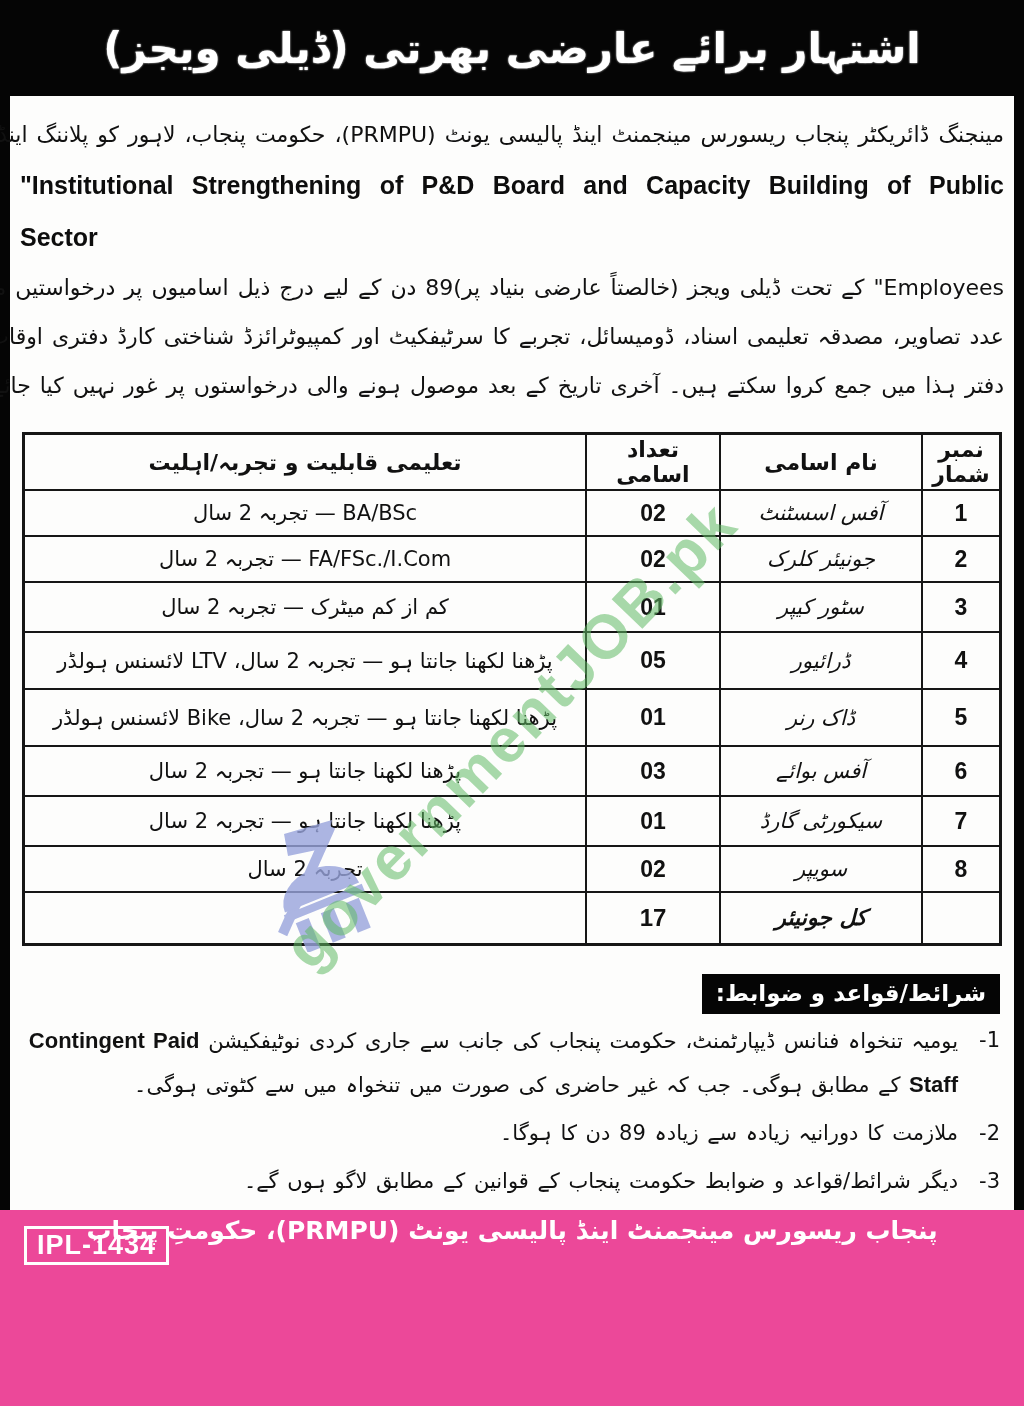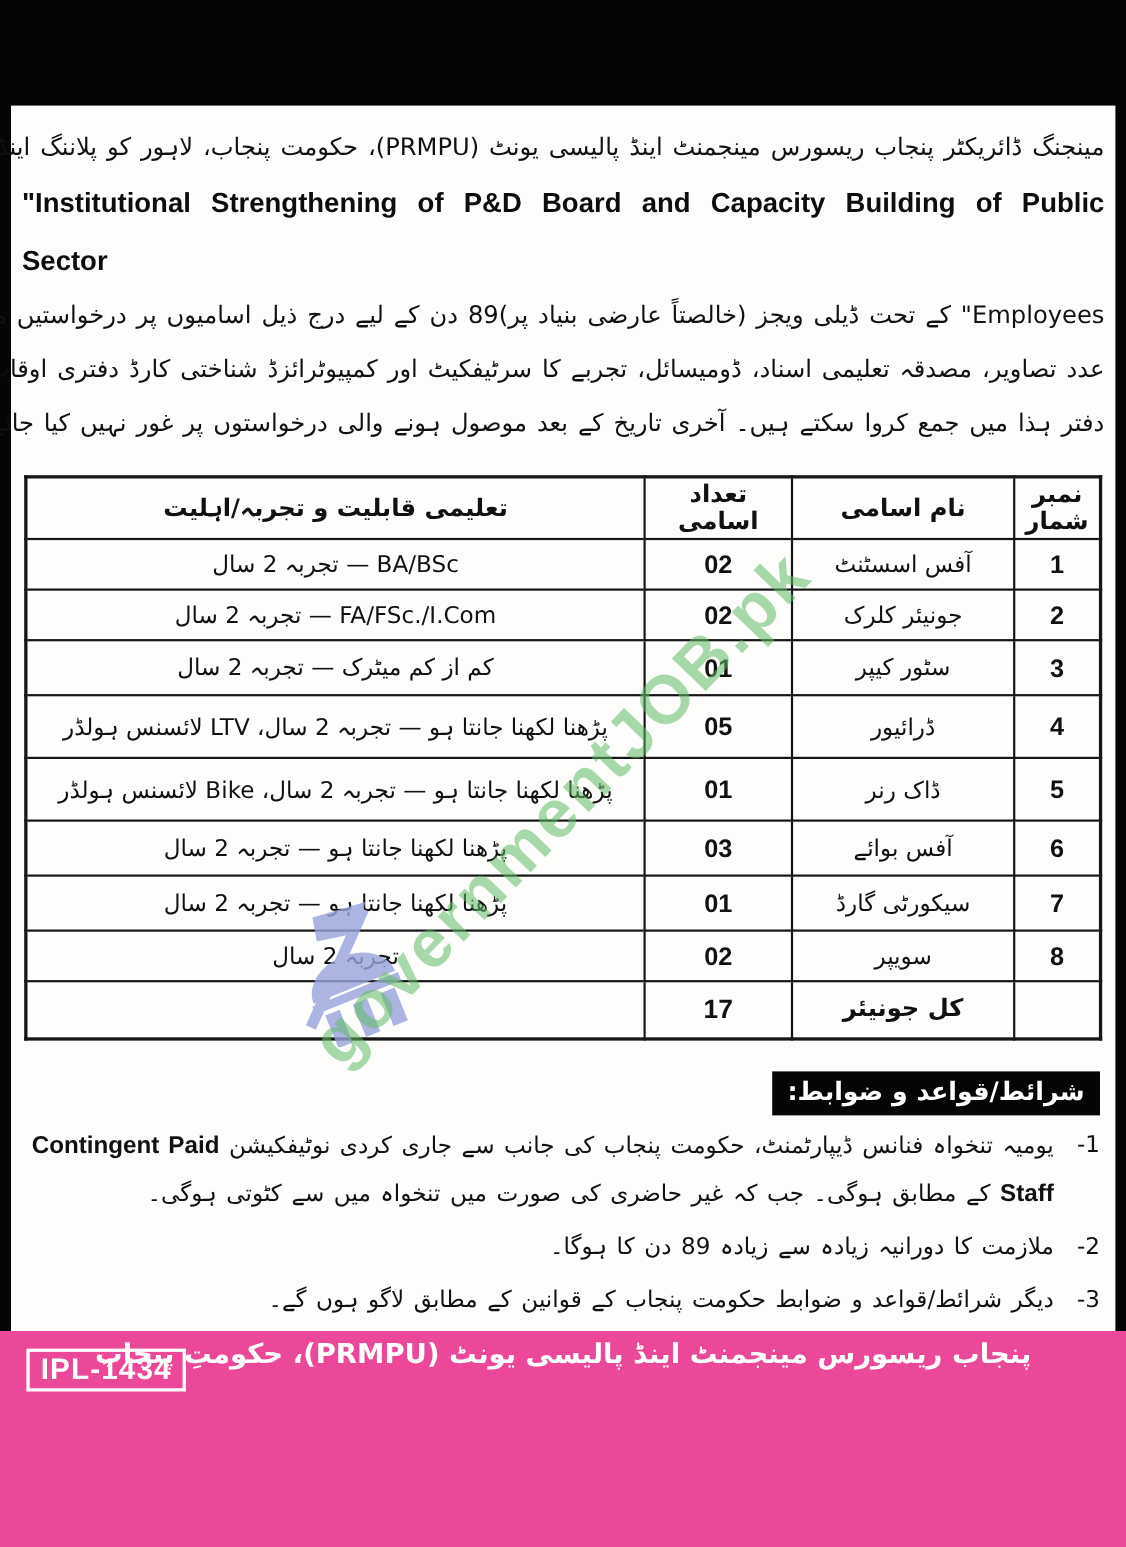--- a/index.html
+++ b/index.html
@@ -19,21 +19,21 @@
   .intro .e-line{direction:ltr;font-family:"Liberation Sans",sans-serif;font-weight:bold;
                  font-size:25px;line-height:52px;text-align:justify;text-align-last:justify;
                  word-spacing:5px;color:#0d0d0d;}
   
   table.positions{direction:rtl;border-collapse:collapse;width:980px;margin:22px auto 0;
                   border:3px solid #161616;background:transparent;}
   table.positions th,table.positions td{border:2px solid #161616;padding:2px 6px;}
   th{font-size:22px;font-weight:bold;direction:rtl;}
   td.c-serial{font-family:"Liberation Sans",sans-serif;font-weight:bold;font-size:23px;
               text-align:center;width:64px;}
-  td.c-post{font-size:21px;text-align:center;direction:rtl;width:188px;}
+  td.c-post{font-size:21px;text-align:center;direction:rtl;width:188px;font-style:italic;}
   td.c-count{font-family:"Liberation Sans",sans-serif;font-weight:bold;font-size:23px;
              text-align:center;width:120px;}
   td.c-qual{font-size:21px;text-align:center;direction:rtl;}
   tr.hrow{height:50px;}
   tr.r{height:46px;}
   tr.r-med{height:50px;}
   tr.r-tall{height:57px;}
   tr.trow{height:52px;}
   tr.trow td.c-post{font-weight:bold;font-size:22px;}
   tr.trow td.c-count{font-size:24px;}
@@ -61,20 +61,23 @@
              font-family:"Liberation Sans",sans-serif;font-weight:bold;font-size:62px;
              letter-spacing:3px;color:rgba(96,186,100,0.55);pointer-events:none;z-index:5;}
   .wm-logo{position:absolute;left:268px;top:812px;width:150px;height:140px;opacity:0.8;
            pointer-events:none;z-index:4;}
 </style>
 </head>
 <body>
 
 <div class="page">
 
+  <div class="header-band">
+    <div class="ad-title">اشتہار برائے عارضی بھرتی (ڈیلی ویجز)</div>
+  </div>
 
   <div class="paper">
 
     <div class="intro">
       <div class="u-line">مینجنگ ڈائریکٹر پنجاب ریسورس مینجمنٹ اینڈ پالیسی یونٹ (PRMPU)، حکومت پنجاب، لاہور کو پلاننگ اینڈ ڈویلپمنٹ بورڈ کی سکیم</div>
       <div class="e-line">"Institutional Strengthening of P&amp;D Board and Capacity Building of Public Sector</div>
       <div class="u-line">Employees" کے تحت ڈیلی ویجز (خالصتاً عارضی بنیاد پر)89 دن کے لیے درج ذیل اسامیوں پر درخواستیں مطلوب ہیں۔ درخواستیں بمعہ دو</div>
       <div class="u-line">عدد تصاویر، مصدقہ تعلیمی اسناد، ڈومیسائل، تجربے کا سرٹیفکیٹ اور کمپیوٹرائزڈ شناختی کارڈ دفتری اوقات کار میں مؤرخہ 5 مئی 2025ء بروز پیر تک</div>
       <div class="u-line">دفتر ہذا میں جمع کروا سکتے ہیں۔ آخری تاریخ کے بعد موصول ہونے والی درخواستوں پر غور نہیں کیا جائے گا اور مسترد سمجھی جائیں گی۔</div>
     </div>

